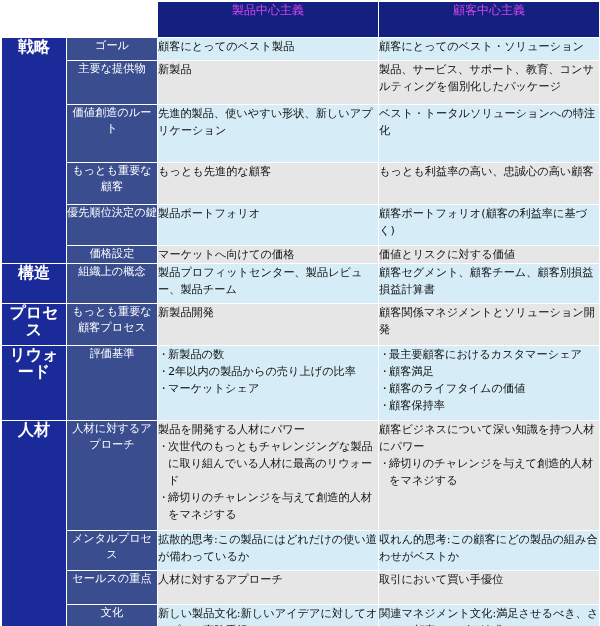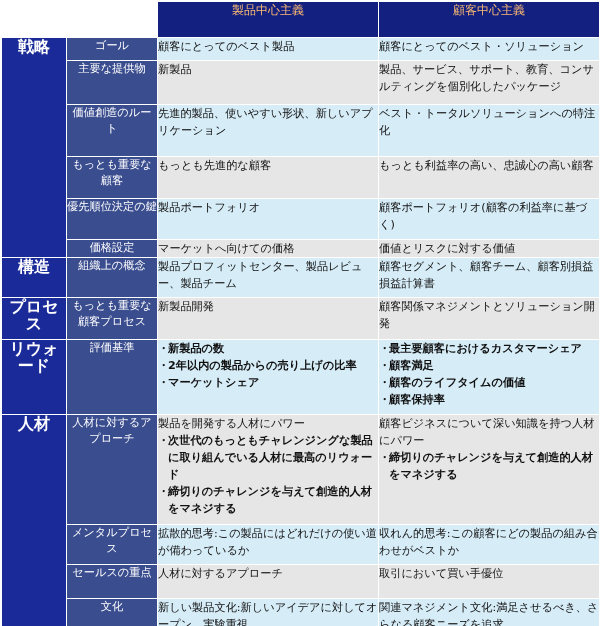--- a/index.html
+++ b/index.html
@@ -3,32 +3,32 @@
 <meta charset="utf-8">
 <style>
   html, body { margin: 0; padding: 0; background: #ffffff; }
   body { width: 600px; height: 626px; position: relative; overflow: hidden;
          font-family: "DejaVu Sans", "Liberation Sans", sans-serif; }
   table.cmp { position: absolute; left: 1px; top: 1px; border-collapse: collapse;
               table-layout: fixed; width: 598px; font-size: 11.2px; line-height: 17px; }
   table.cmp td, table.cmp th { border: 1.5px solid #ffffff; padding: 0; vertical-align: top; }
   col.c1 { width: 65px; } col.c2 { width: 91px; } col.c3 { width: 221px; } col.c4 { width: 221px; }
   th.blank { background: #ffffff; border: none; }
-  th.head { background: #13207f; color: #fdba74; font-weight: normal; font-size: 12px;
+  th.head { background: #13207f; color: #d946ef; font-weight: normal; font-size: 12px;
             height: 35px; text-align: center; vertical-align: middle; border-left: 1px solid #ffffff; }
   td.cat { background: #1a2a99; color: #ffffff; text-align: center; vertical-align: middle;
            font-weight: bold; font-size: 16px; }
   td.sub { background: #3a4d8f; color: #ffffff; text-align: center; vertical-align: middle;
            font-size: 11.2px; line-height: 16px; padding: 2px 1px; }
   td.val { color: #111111; padding: 3px 5px 2px 5px; border-left: 1px solid #2c3a6a; margin-left: 13px; }
   td.val.c4v { border-left: 1px solid #2c3a6a; }
   tr.blue td.val { background: #d6ecf7; }
   tr.grey td.val { background: #e6e6e6; }
   td.val { border-bottom: 1px solid #2c3a6a; }
-  .li { display: block; padding-left: 10px; text-indent: -10px; font-weight: bold; }
+  .li { display: block; padding-left: 10px; text-indent: -10px; }
   .li::before { content: "・"; display: inline-block; width: 10px; text-indent: 0; }
   .ln { display: block; }
 </style>
 </head>
 <body>
 
 <table class="cmp">
   <colgroup>
       <col class="c1">
       <col class="c2">
@@ -54,21 +54,21 @@
   </tr>
   <tr class="grey" style="height:44px">
     <td class="sub">主要な提供物</td>
     <td class="val">
           <span class="ln">新製品</span>
         </td>
     <td class="val c4v">
           <span class="ln">製品、サービス、サポート、教育、コンサルティングを個別化したパッケージ</span>
         </td>
   </tr>
-  <tr class="blue" style="height:52px">
+  <tr class="blue" style="height:58px">
     <td class="sub">価値創造のルート</td>
     <td class="val">
           <span class="ln">先進的製品、使いやすい形状、新しいアプリケーション</span>
         </td>
     <td class="val c4v">
           <span class="ln">ベスト・トータルソリューションへの特注化</span>
         </td>
   </tr>
   <tr class="grey" style="height:42px">
     <td class="sub">もっとも重要な顧客</td>

